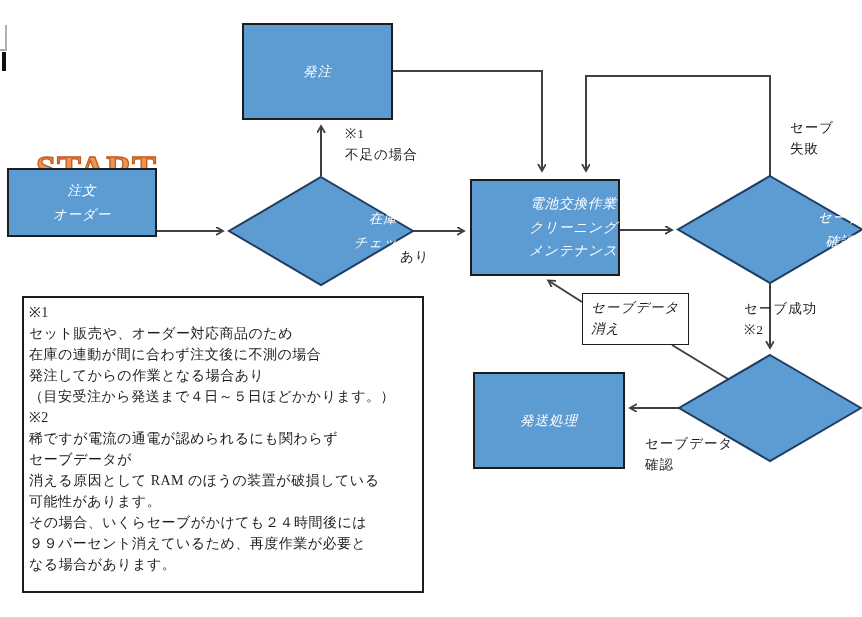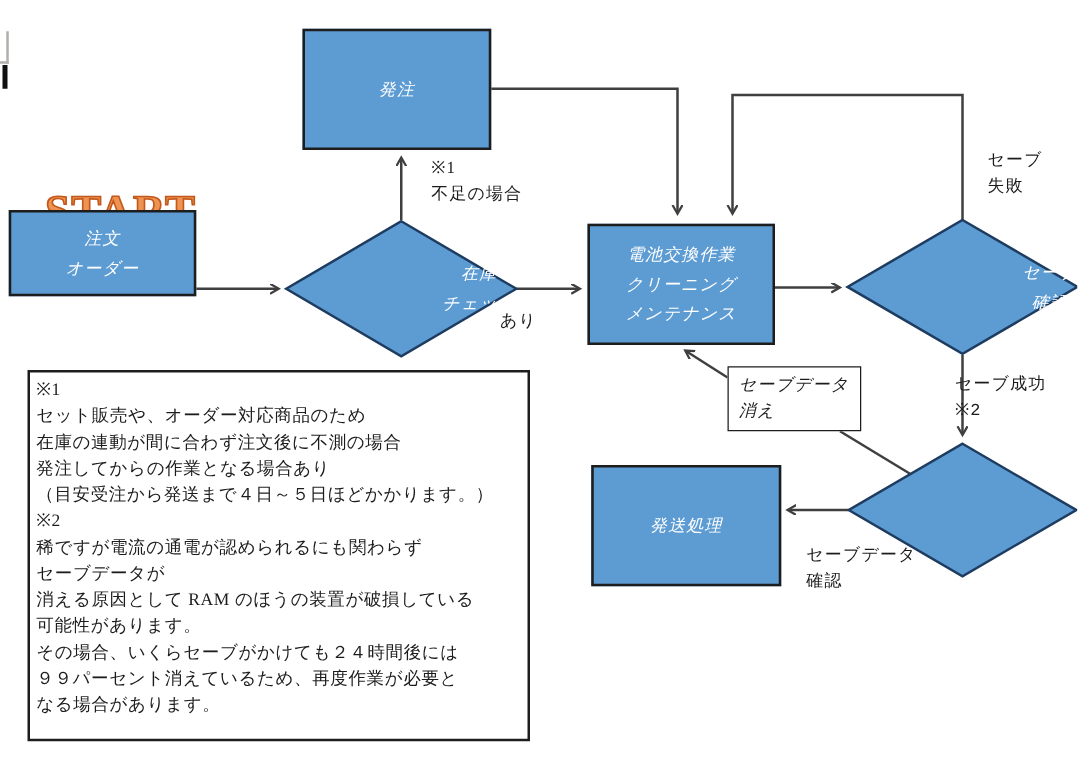--- a/index.html
+++ b/index.html
@@ -178,21 +178,21 @@
 
   <div class="node rect-node" style="left:242px; top:23px; width:151px; height:97px;">
     <div class="node-label">発注</div>
   </div>
 
   <div class="node rect-node" style="left:7px; top:168px; width:150px; height:69px;">
     <div class="node-label">注文
 オーダー</div>
   </div>
 
-  <div class="node rect-node" style="left:470px; top:179px; width:150px; height:97px;">
+  <div class="node rect-node" style="left:470px; top:179px; width:150px; height:97px;justify-content:flex-end;">
     <div class="node-label">電池交換作業
 クリーニング
 メンテナンス</div>
   </div>
 
   <div class="node rect-node" style="left:473px; top:360px; width:152px; height:97px;margin-top:12px;">
     <div class="node-label">発送処理</div>
   </div>
 
   <div class="node diamond-node" style="left:229px; top:177px; width:184px; height:108px;">
@@ -218,21 +218,21 @@
   </div>
 
   <div class="node" id="save-lost-node" style="left:582px; top:293px; width:107px; height:52px;">セーブデータ
 消え</div>
 
   <div class="edge-label" style="left:345px; top:123px;">※1
 不足の場合</div>
   <div class="edge-label" style="left:400px; top:246px;">あり</div>
   <div class="edge-label" style="left:790px; top:117px;">セーブ
 失敗</div>
-  <div class="edge-label" style="left:764px; top:298px;font-family:Liberation Mono, monospace;">セーブ成功
+  <div class="edge-label" style="left:744px; top:298px;">セーブ成功
 ※2</div>
   <div class="edge-label" style="left:645px; top:433px;">セーブデータ
 確認</div>
 
   <div id="notes-box">
     <div id="notes-text">※1
 セット販売や、オーダー対応商品のため
 在庫の連動が間に合わず注文後に不測の場合
 発注してからの作業となる場合あり
 （目安受注から発送まで４日～５日ほどかかります。）

